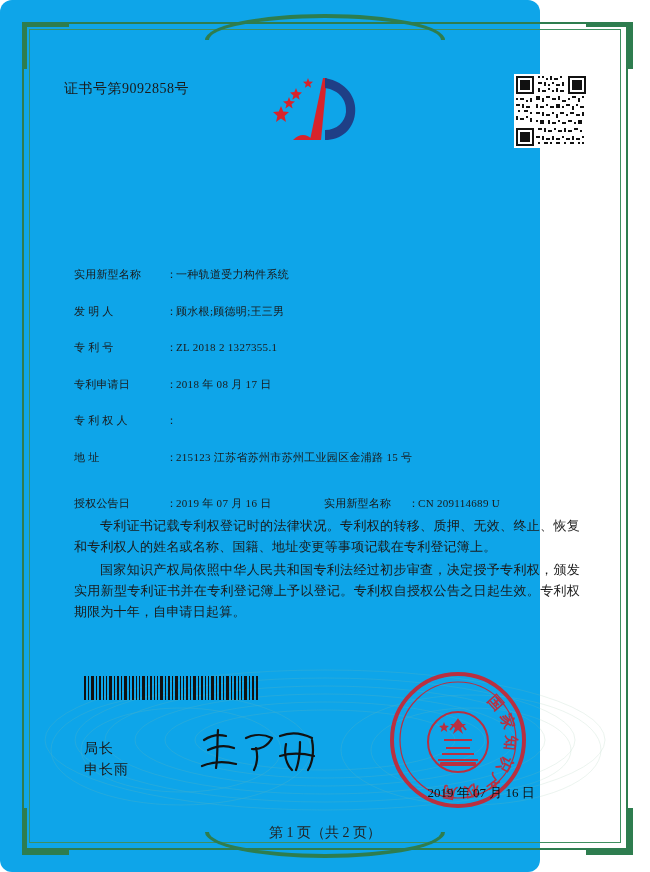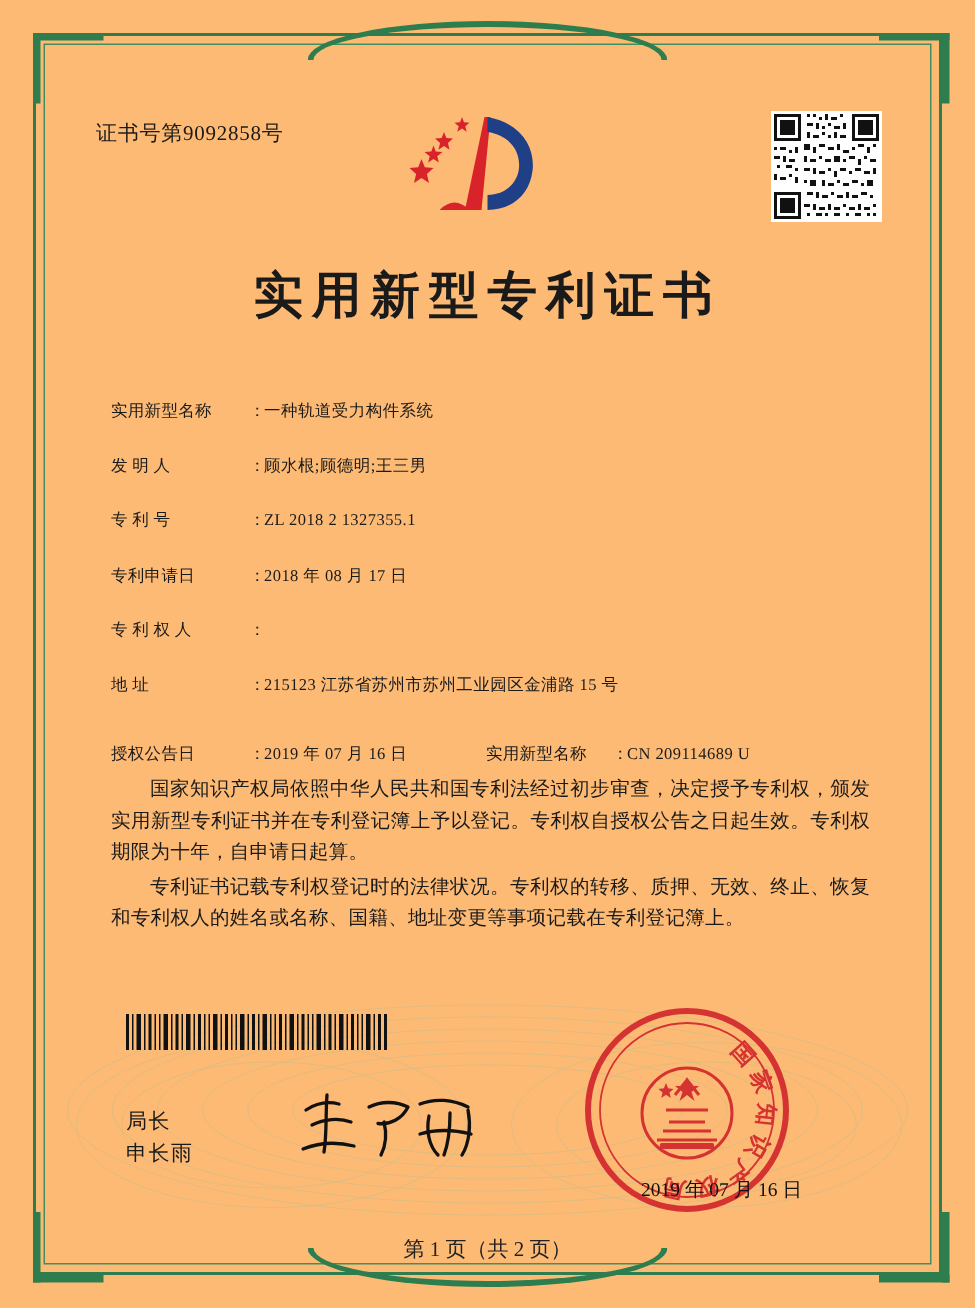--- a/index.html
+++ b/index.html
@@ -12,23 +12,24 @@
     height: 872px;
     font-family: "Liberation Serif", "DejaVu Serif", serif;
     color: #1a1a1a;
     position: relative;
     overflow: hidden;
   }
 
   .page {
     position: absolute;
     left: 0; top: 0;
-    width: 650px;
+    width: 540px;
     height: 872px;
-    background: #fdba74;
+    background: #0ea5e9;
+    border-radius: 12px;
   }
 
   
   .frame-outer {
     position: absolute;
     left: 22px; top: 22px;
     width: 606px;
     height: 828px;
     border: 2px solid #2e7d4f;
     box-sizing: border-box;
@@ -367,21 +368,20 @@
         <rect x="15" y="34" width="2" height="1"></rect>
         <rect x="18" y="34" width="1" height="1"></rect>
       <rect x="21" y="34" width="2" height="1"></rect>
         <rect x="25" y="34" width="1" height="1"></rect>
         <rect x="28" y="34" width="2" height="1"></rect>
       <rect x="32" y="34" width="1" height="1"></rect>
         <rect x="34" y="34" width="1" height="1"></rect>
     </g>
   </svg>
 
-  <div class="title">实用新型专利证书</div>
 
   <div class="fields">
 
     <div class="row">
       <span class="label">实用新型名称</span>
       <span class="sep">：</span>
       <span class="value">一种轨道受力构件系统</span>
     </div>
 
     <div class="row">
@@ -422,22 +422,22 @@
       <span class="right">
         <span class="label">实用新型名称</span>
         <span class="sep">：</span>
         <span class="value">CN 209114689 U</span>
       </span>
     </div>
 
   </div>
 
   <div class="body-text">
+    <p>专利证书记载专利权登记时的法律状况。专利权的转移、质押、无效、终止、恢复和专利权人的姓名或名称、国籍、地址变更等事项记载在专利登记簿上。</p>
     <p>国家知识产权局依照中华人民共和国专利法经过初步审查，决定授予专利权，颁发实用新型专利证书并在专利登记簿上予以登记。专利权自授权公告之日起生效。专利权期限为十年，自申请日起算。</p>
-    <p>专利证书记载专利权登记时的法律状况。专利权的转移、质押、无效、终止、恢复和专利权人的姓名或名称、国籍、地址变更等事项记载在专利登记簿上。</p>
   </div>
 
   <svg class="barcode" viewBox="0 0 176 24" preserveAspectRatio="none">
     <g fill="#111111">
       <rect x="0" y="0" width="2" height="24"></rect>
         <rect x="4" y="0" width="1" height="24"></rect>
       <rect x="7" y="0" width="3" height="24"></rect>
         <rect x="12" y="0" width="1" height="24"></rect>
       <rect x="15" y="0" width="2" height="24"></rect>
         <rect x="19" y="0" width="1" height="24"></rect>

